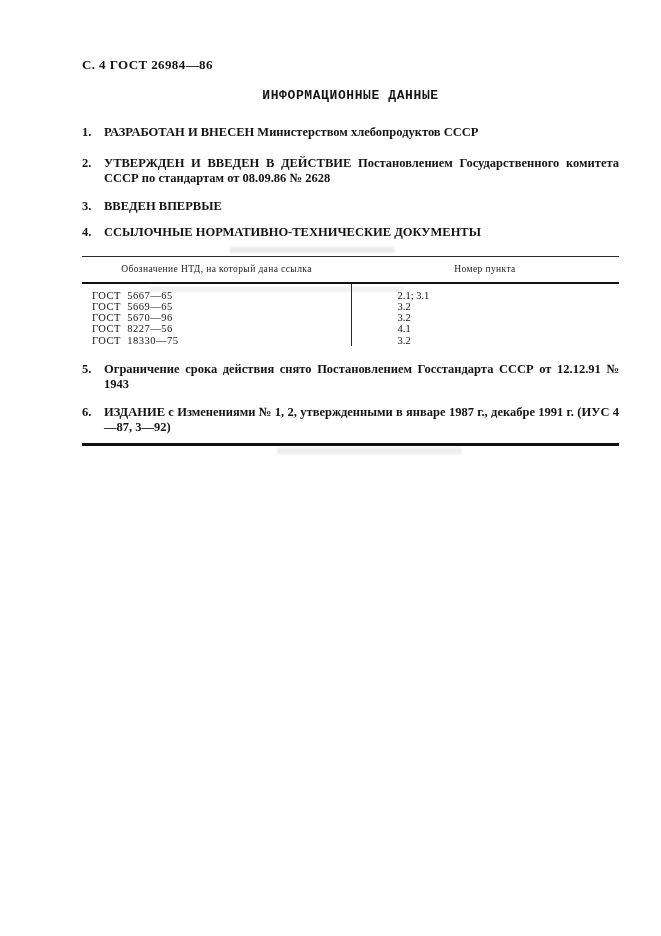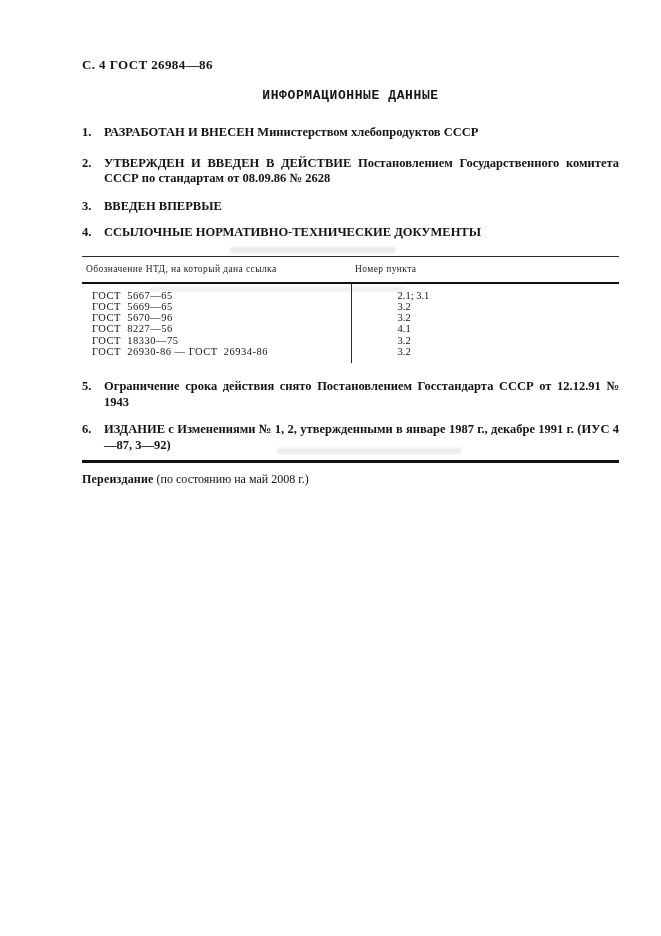--- a/index.html
+++ b/index.html
@@ -62,21 +62,21 @@
     width: 537px;
     border-collapse: collapse;
     table-layout: fixed;
   }
   table.ref-table { border-top: 1px solid #2a2a2a; }
   .ref-table th {
     font-weight: normal;
     font-size: 9.5px;
     letter-spacing: 0.4px;
     color: #222;
-    text-align: left;
+    text-align: center;
     height: 25px;
     vertical-align: middle;
     border-bottom: 2.5px solid #111;
     padding: 0 4px;
   }
   .ref-table .col-ntd  { width: 269px; }
   .ref-table .col-pnkt { width: 268px; }
   .ref-table td {
     font-size: 10.5px;
     line-height: 11.3px;
@@ -174,37 +174,30 @@
           <td class="pnkt">3.2</td>
         </tr>
         <tr>
           <td class="ntd">ГОСТ  8227—56</td>
           <td class="pnkt">4.1</td>
         </tr>
         <tr>
           <td class="ntd">ГОСТ  18330—75</td>
           <td class="pnkt">3.2</td>
         </tr>
-        <tr class="last">
-          <td class="ntd">ГОСТ  26930-86 — ГОСТ  26934-86</td>
-          <td class="pnkt">3.2</td>
-        </tr>
       </tbody>
     </table>
 
     <div class="item m-item5">
       <span class="num">5.</span>
       <span class="txt">Ограничение срока действия снято Постановлением Госстандарта СССР от 12.12.91 № 1943</span>
     </div>
 
     <div class="item m-item6">
       <span class="num">6.</span>
       <span class="txt">ИЗДАНИЕ с Изменениями № 1, 2, утвержденными в январе 1987 г., декабре 1991 г. (ИУС  4—87, 3—92)</span>
     </div>
 
     <div class="thick-rule"></div>
 
-    <div class="footer-line">
-      <span class="b">Переиздание</span><span> (по состоянию на май 2008 г.)</span>
-    </div>
 
   </div>
 </div>
 
 </body></html>

